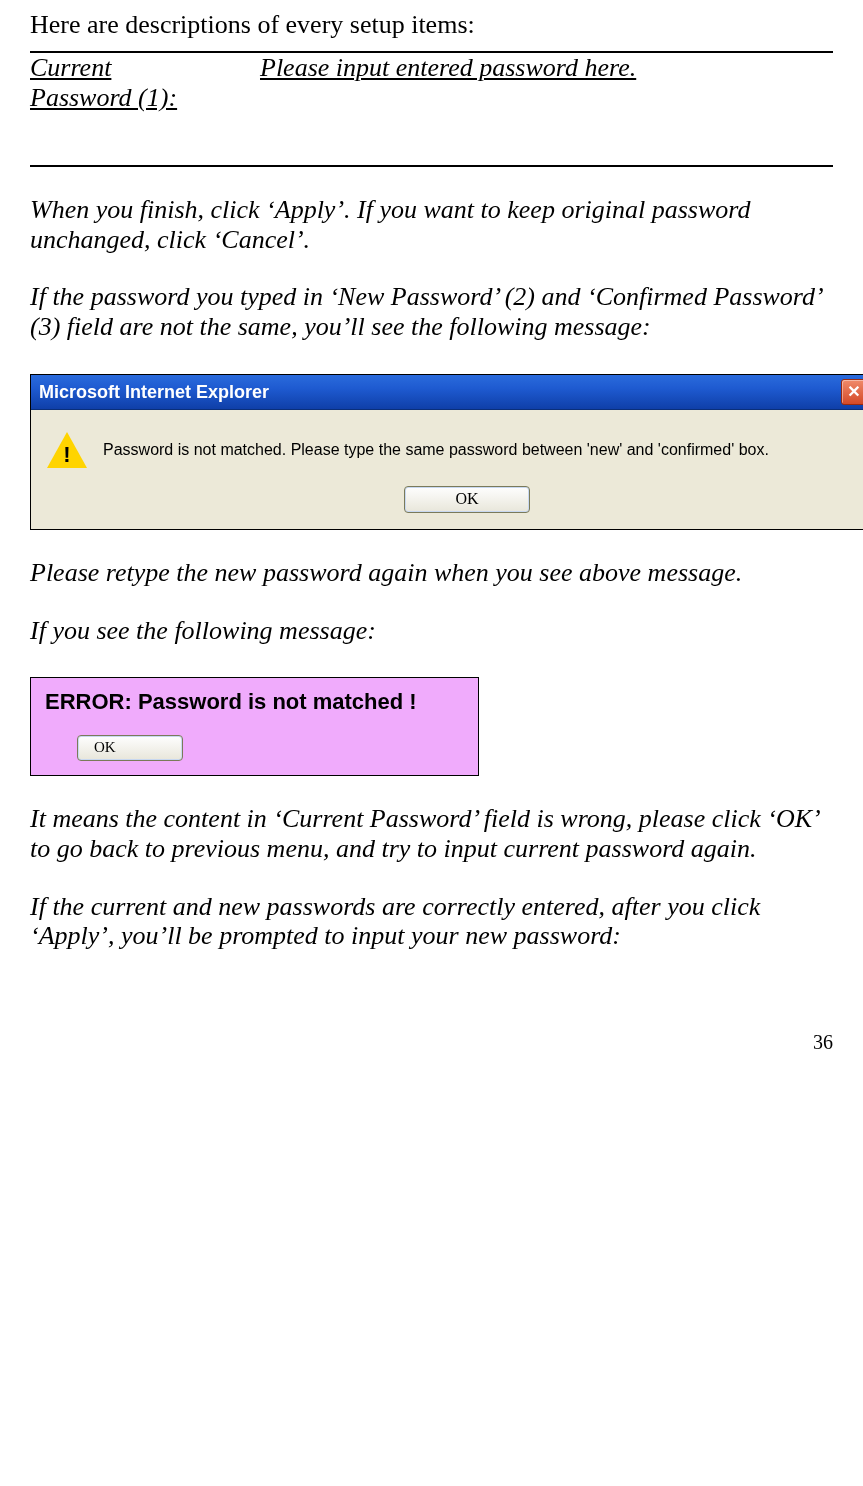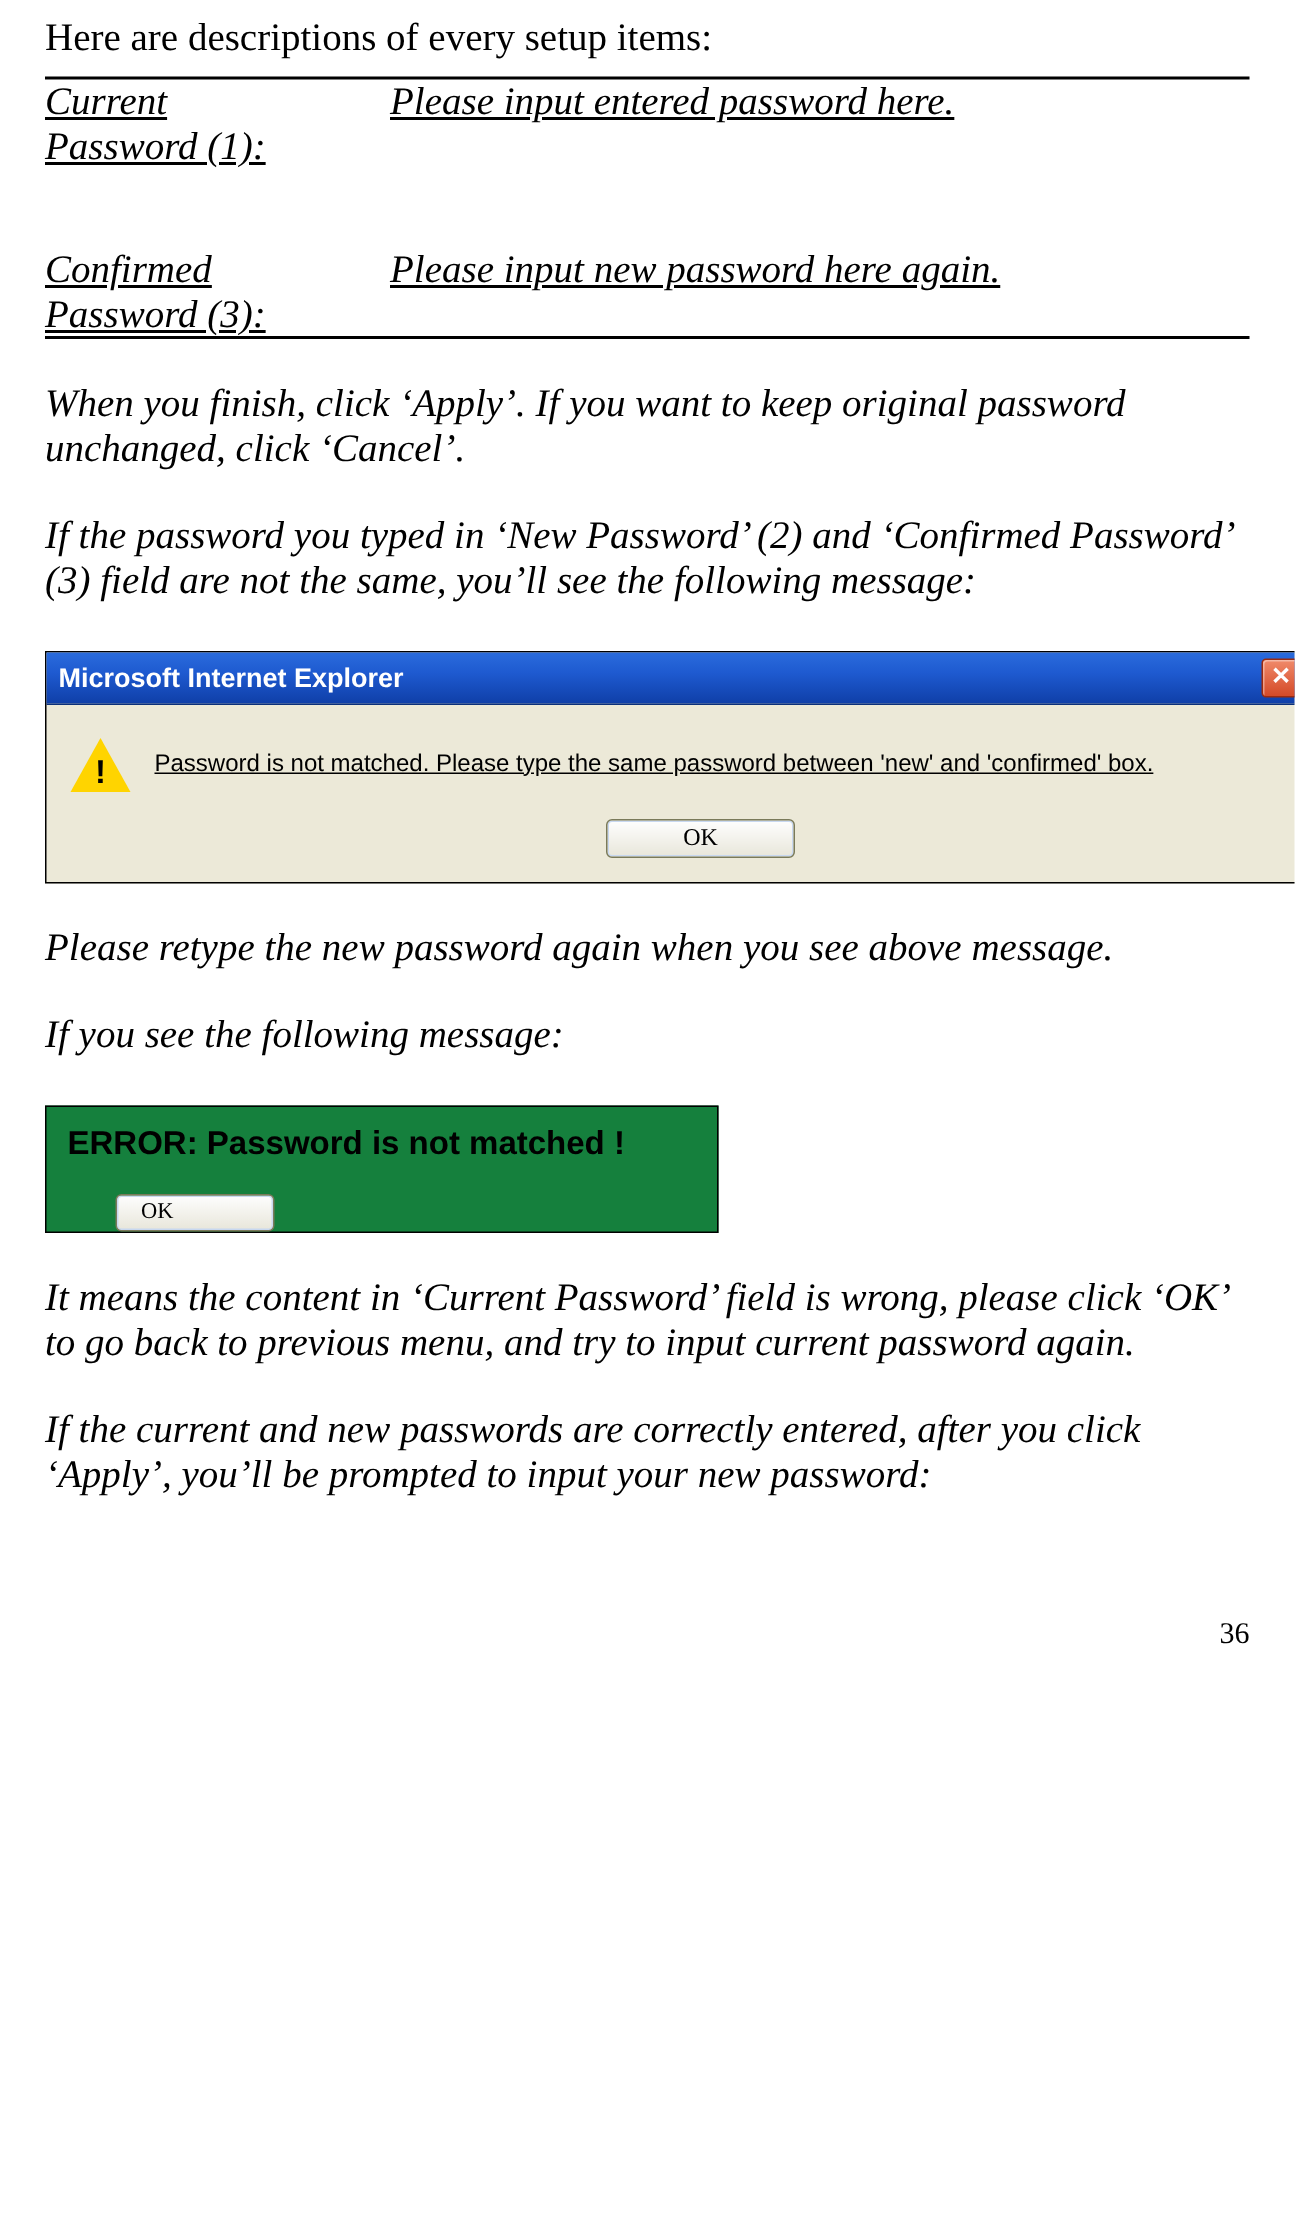--- a/index.html
+++ b/index.html
@@ -77,21 +77,20 @@
       box-shadow: inset 1px 1px 0 rgba(255,255,255,0.4);
     }
     .dialog1 .dlg-body {
       padding: 22px 16px 16px 16px;
       font-size: 16px;
     }
     .dialog1 .dlg-msg-row {
       display: flex;
       align-items: center;
       gap: 16px;
-      text-decoration: underline;
     }
     .warn-icon {
       width: 40px;
       height: 36px;
       flex: none;
     }
     .warn-triangle {
       width: 0;
       height: 0;
       border-left: 20px solid transparent;
@@ -126,22 +125,22 @@
       border-radius: 4px;
       box-shadow: 0 0 0 1px #c8d8f0 inset;
       margin-left: 32px;
     }
     
     .dialog2 {
       width: 419px;
       border: 1px solid #000;
       margin-top: 32px;
       font-family: Arial, Helvetica, sans-serif;
-      background: #15803d;
-      padding: 10px 14px 0 14px;
+      background: #f0abfc;
+      padding: 10px 14px 14px 14px;
       line-height: 1.3;
     }
     .dialog2 .err-text {
       font-size: 22px;
       font-weight: bold;
       color: #000;
     }
     .dialog2 .btn-row {
       margin-top: 10px;
     }
@@ -172,27 +171,20 @@
     <td>Please input entered password here.</td>
   </tr>
   <tr class="spacer-row">
           <td></td>
           <td></td>
         </tr>
   <tr class="spacer-row">
           <td></td>
           <td></td>
         </tr>
-  <tr>
-    <td class="col1">
-      <span>Confirmed</span><br>
-      <span>Password (3):</span>
-    </td>
-    <td>Please input new password here again.</td>
-  </tr>
 </tbody>
     </table>
 </div>
 
 <p class="para-block">When you finish, click ‘Apply’. If you want to keep original password unchanged, click ‘Cancel’.</p>
 
 <p class="para-block">If the password you typed in ‘New Password’ (2) and ‘Confirmed Password’ (3) field are not the same, you’ll see the following message:</p>
 
 <div class="dialog1">
   <div class="titlebar">

